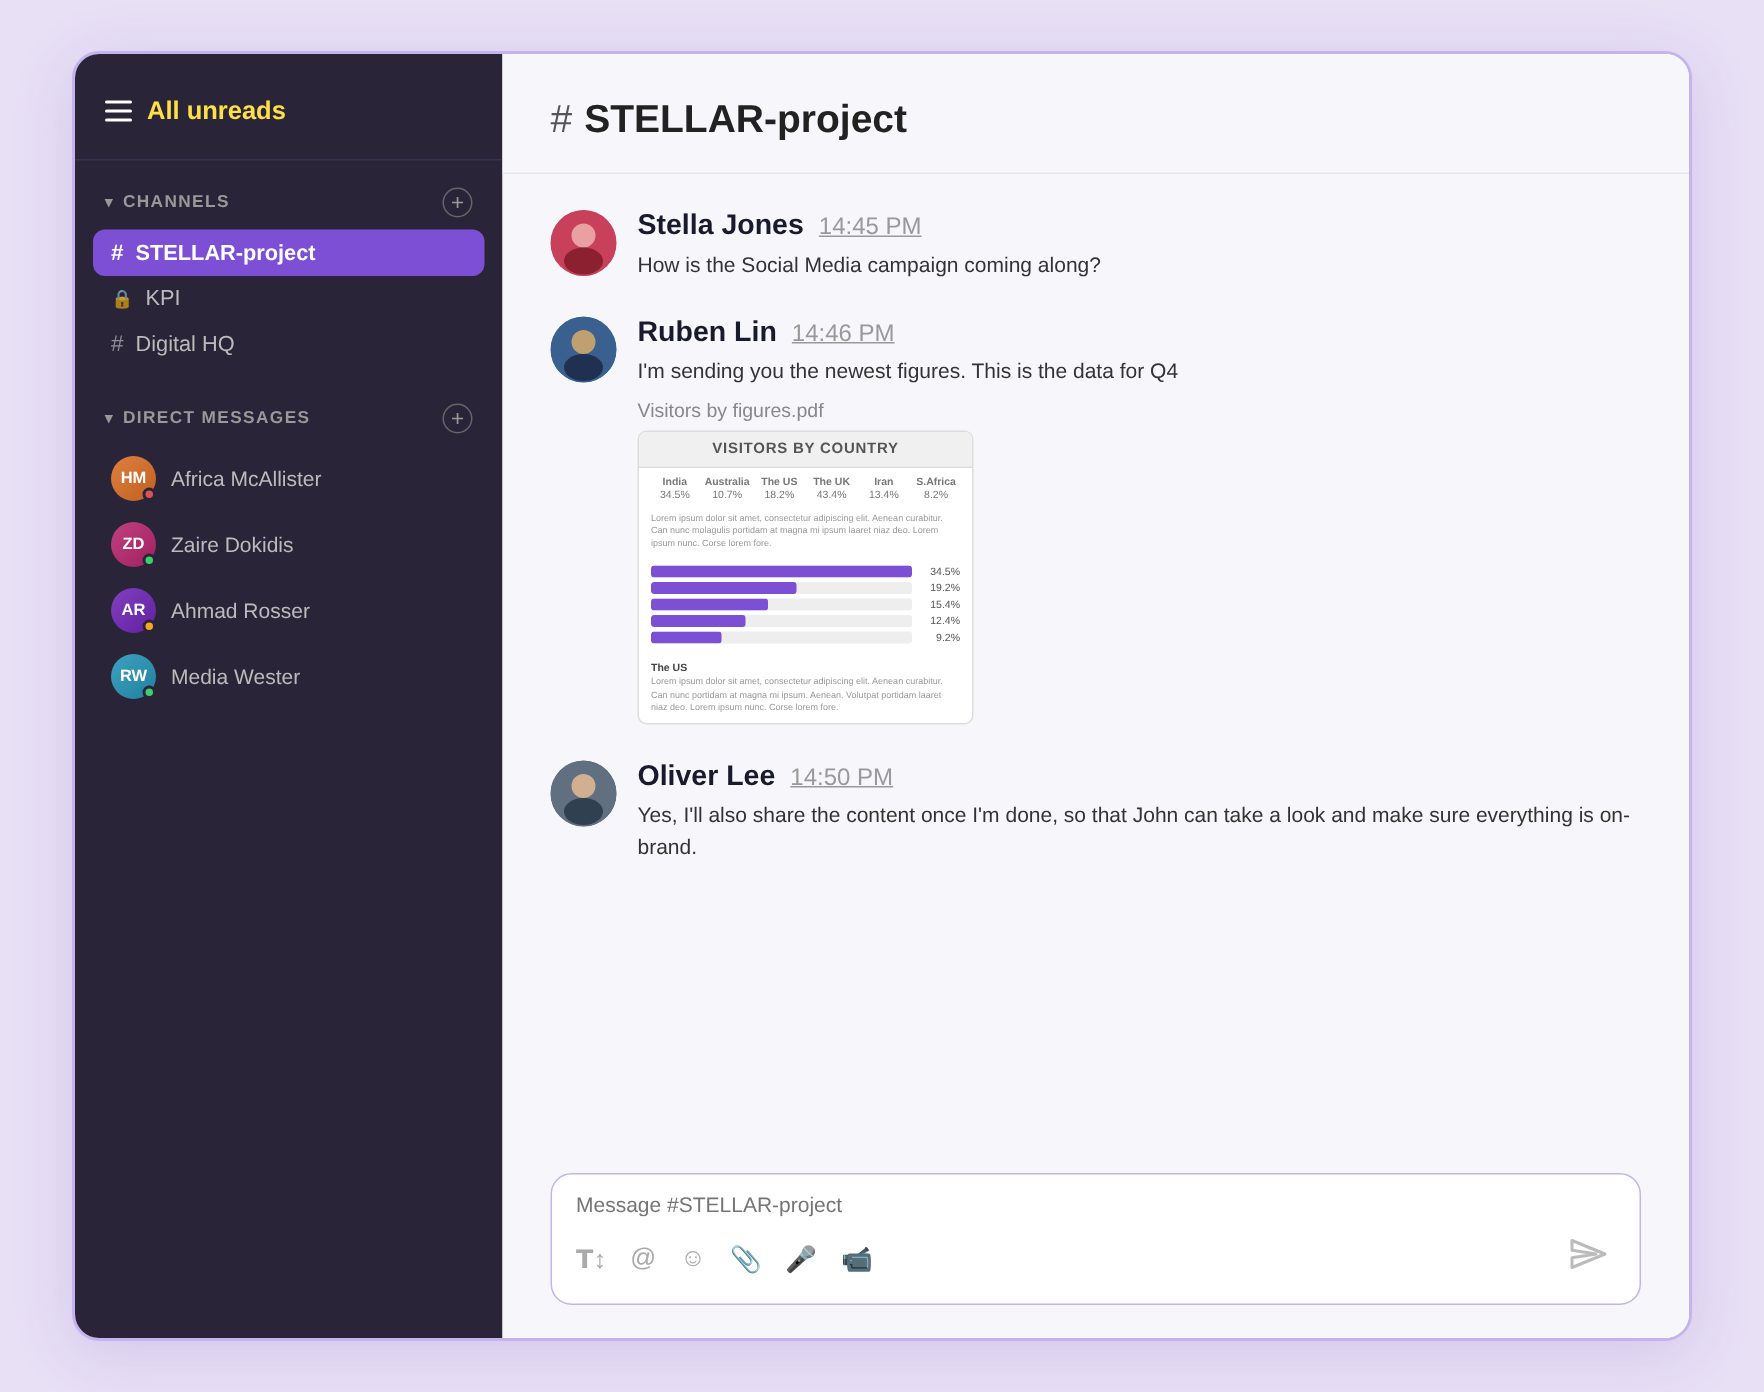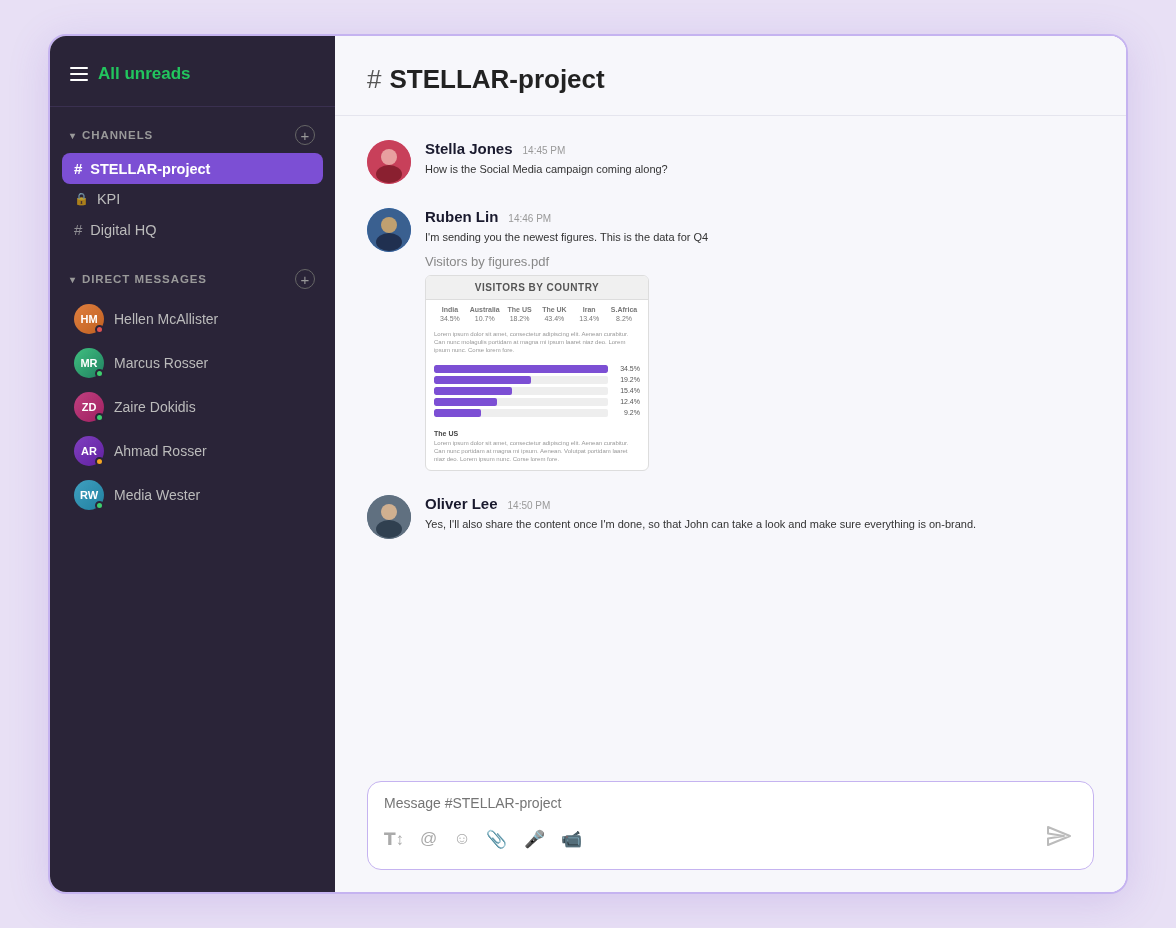--- a/index.html
+++ b/index.html
@@ -33,21 +33,21 @@
       padding: 0;
     }
     .sidebar-header {
       padding: 28px 20px 22px 20px;
       border-bottom: 1px solid #3a3050;
     }
     .all-unreads-btn {
       display: flex;
       align-items: center;
       gap: 10px;
-      color: #22c55e;
+      color: #fde047;
       font-size: 17px;
       font-weight: 600;
       cursor: pointer;
       background: none;
       border: none;
     }
     .hamburger-icon {
       display: flex;
       flex-direction: column;
       gap: 4px;
@@ -222,29 +222,30 @@
       flex: 1;
     }
     .msg-meta {
       display: flex;
       align-items: baseline;
       gap: 10px;
       margin-bottom: 4px;
     }
     .msg-author {
       font-weight: 700;
-      font-size: 15px;
+      font-size: 19px;
       color: #1a1a2e;
     }
     .msg-time {
-      font-size: 10px;
+      font-size: 16px;
       color: #999;
+      text-decoration: underline;
     }
     .msg-text {
-      font-size: 11px;
+      font-size: 14px;
       color: #333;
       line-height: 1.5;
     }
     .pdf-attachment {
       margin-top: 8px;
     }
     .pdf-filename {
       font-size: 13px;
       color: #888;
       margin-bottom: 6px;
@@ -422,28 +423,21 @@
           <span class="chevron-icon">▾</span>
           <span>DIRECT MESSAGES</span>
         </div>
         <div class="add-icon">+</div>
       </div>
       <div class="dm-item">
         <div class="avatar-wrap">
           <div class="avatar-circle av-hellen">HM</div>
           <span class="status-dot busy"></span>
         </div>
-        <span>Hellen McAllister</span>
-      </div>
-      <div class="dm-item">
-        <div class="avatar-wrap">
-          <div class="avatar-circle av-marcus">MR</div>
-          <span class="status-dot online"></span>
-        </div>
-        <span>Marcus Rosser</span>
+        <span>Africa McAllister</span>
       </div>
       <div class="dm-item">
         <div class="avatar-wrap">
           <div class="avatar-circle av-zaire">ZD</div>
           <span class="status-dot online"></span>
         </div>
         <span>Zaire Dokidis</span>
       </div>
       <div class="dm-item">
         <div class="avatar-wrap">

